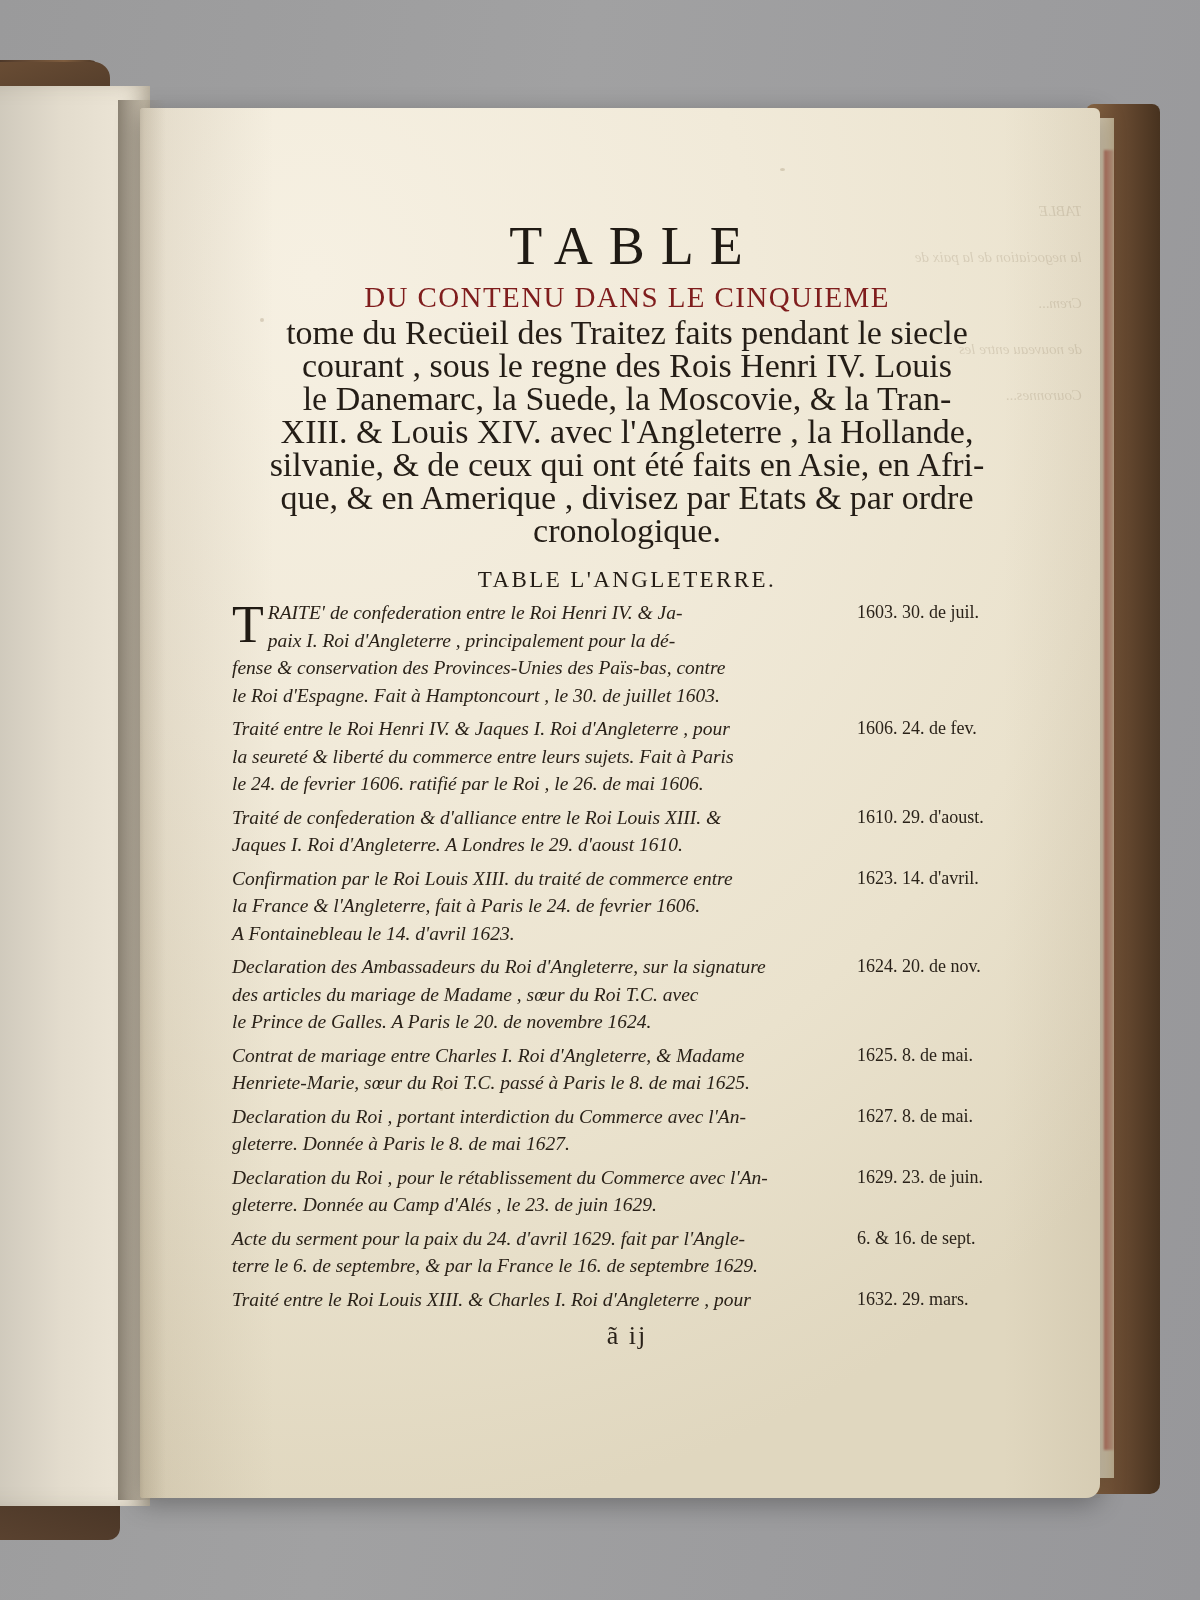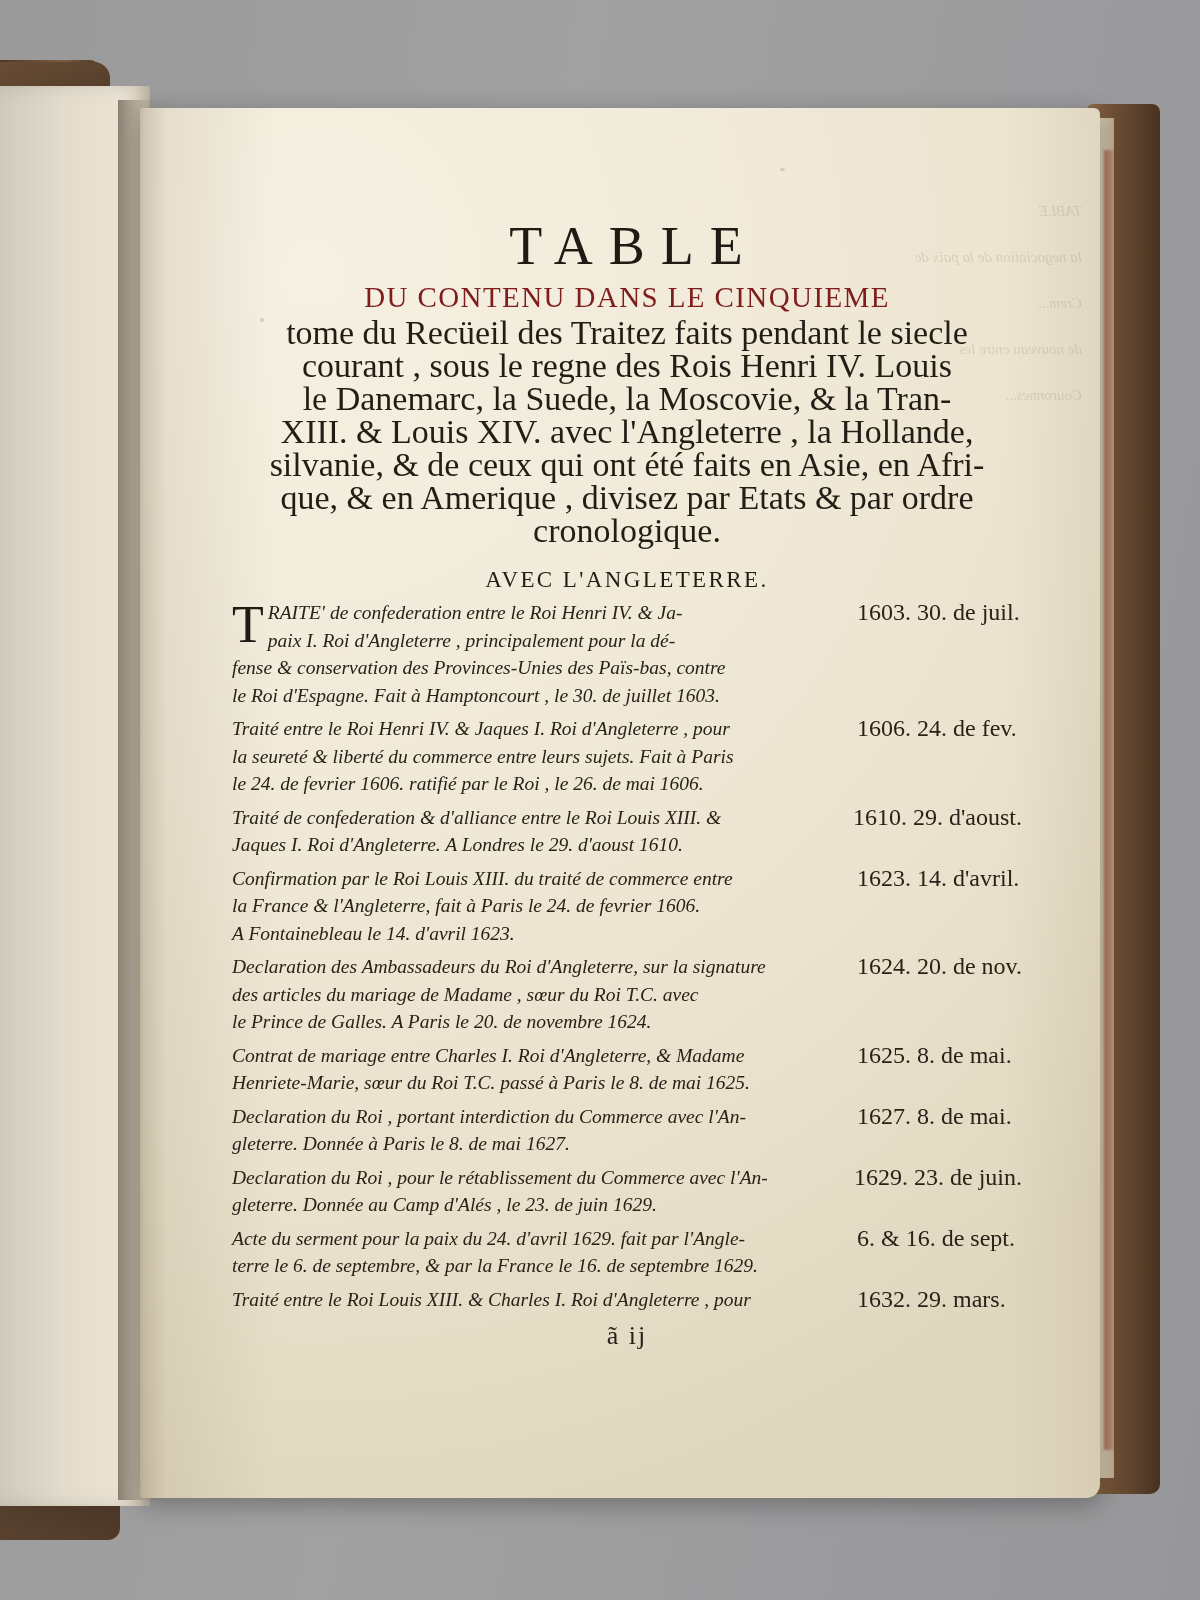--- a/index.html
+++ b/index.html
@@ -168,21 +168,21 @@
     flex: 1 1 auto;
     font-style: italic;
     font-size: 19.5px;
     line-height: 27.5px;
     color: #2a2219;
     padding-right: 10px;
   }
   .entry-text .ln { display: block; white-space: nowrap; }
   .entry-date {
     flex: 0 0 165px;
-    font-size: 24px;
+    font-size: 18px;
     line-height: 27.5px;
     color: #2a2219;
     padding-left: 6px;
     white-space: nowrap;
   }
   .first-entry .entry-text { position: relative; }
   .dropcap {
     float: left;
     font-size: 52px;
     line-height: 40px;
@@ -242,21 +242,21 @@
     <div class="subtitle-body">
       <span class="ln">tome du Recüeil des Traitez faits pendant le siecle</span>
       <span class="ln">courant , sous le regne des Rois Henri IV. Louis</span>
       <span class="ln">le Danemarc, la Suede, la Moscovie, &amp; la Tran-</span>
       <span class="ln">XIII. &amp; Louis XIV. avec l'Angleterre , la Hollande,</span>
       <span class="ln">silvanie, &amp; de ceux qui ont été faits en Asie, en Afri-</span>
       <span class="ln">que, &amp; en Amerique , divisez par Etats &amp; par ordre</span>
       <span class="ln">cronologique.</span>
     </div>
 
-    <div class="section-head">AVEC L'ANGLETERRE.</div>
+    <div class="section-head">TABLE L'ANGLETERRE.</div>
 
     <div class="entries">
 
       <div class="entry first-entry">
         <div class="entry-text">
           <span class="dropcap">T</span>
           <span class="ln">RAITE' de confederation entre le  Roi Henri IV. &amp; Ja-</span>
           <span class="ln">paix I. Roi d'Angleterre , principalement pour la dé-</span>
           <span class="ln">fense &amp; conservation des Provinces-Unies des Païs-bas, contre</span>
           <span class="ln">le Roi d'Espagne. Fait à Hamptoncourt , le 30. de juillet 1603.</span>

